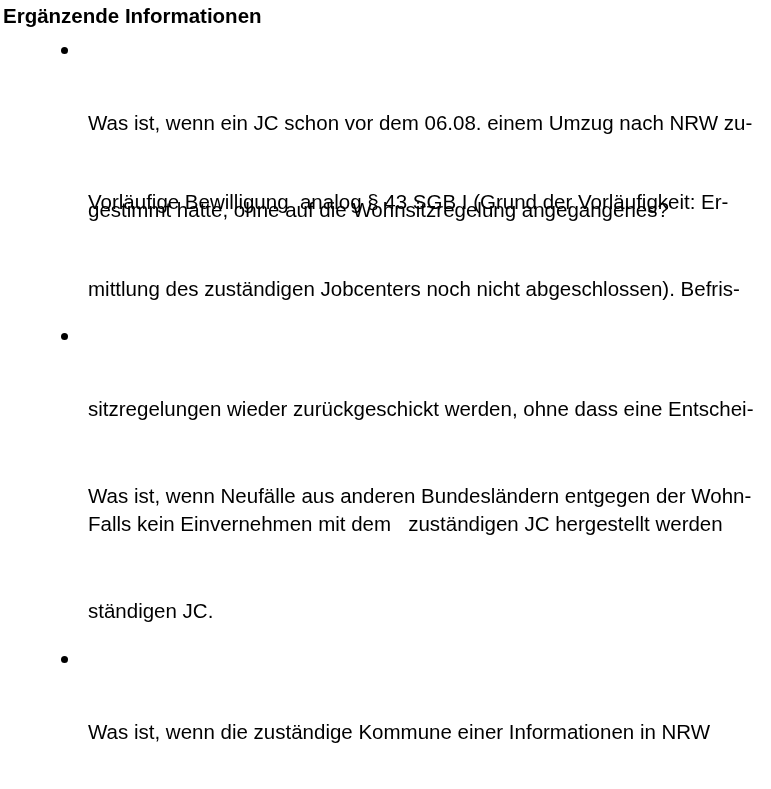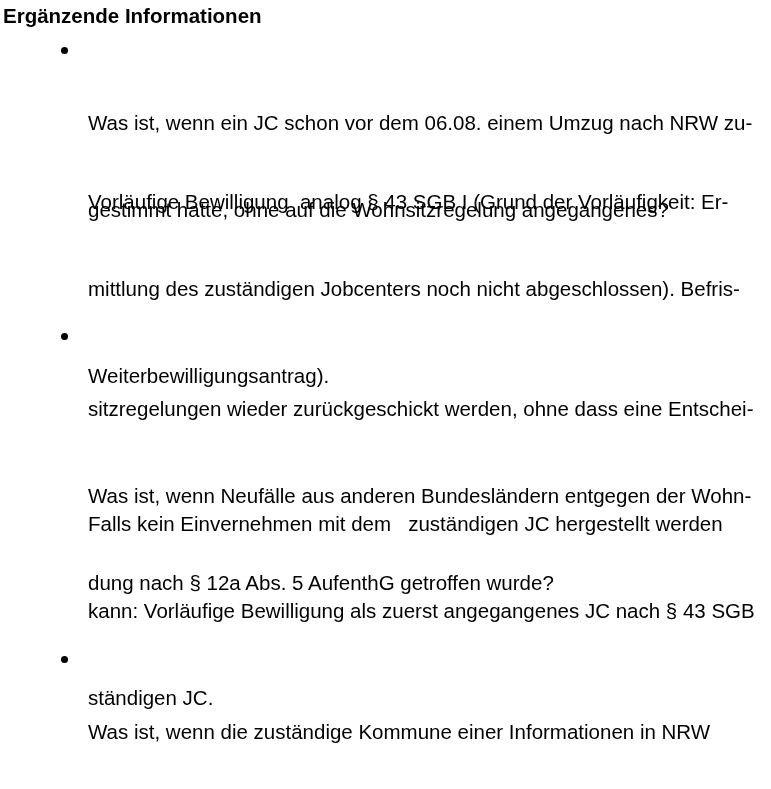--- a/index.html
+++ b/index.html
@@ -58,33 +58,30 @@
 
   <div class="para" id="q0">
     <span class="bullet"></span>
     <div class="line">Was ist, wenn ein JC schon vor dem 06.08. einem Umzug nach NRW zu-</div>
     <div class="line">gestimmt hatte, ohne auf die Wohnsitzregelung angegangenes?</div>
   </div>
 
   <div class="para" id="a0">
     <div class="line">Vorläufige Bewilligung  analog § 43 SGB I (Grund der Vorläufigkeit: Er-</div>
     <div class="line">mittlung des zuständigen Jobcenters noch nicht abgeschlossen). Befris-</div>
-    <div class="line">Weiterbewilligungsantrag).</div>
   </div>
 
   <div class="para" id="q1">
     <span class="bullet"></span>
     <div class="line">sitzregelungen wieder zurückgeschickt werden, ohne dass eine Entschei-</div>
     <div class="line">Was ist, wenn Neufälle aus anderen Bundesländern entgegen der Wohn-</div>
-    <div class="line">dung nach § 12a Abs. 5 AufenthG getroffen wurde?</div>
   </div>
 
   <div class="para" id="a1">
     <div class="line">Falls kein Einvernehmen mit dem   zuständigen JC hergestellt werden</div>
-    <div class="line">kann: Vorläufige Bewilligung als zuerst angegangenes JC nach § 43 SGB</div>
     <div class="line">ständigen JC.</div>
   </div>
 
   <div class="para" id="q2">
     <span class="bullet"></span>
     <div class="line">Was ist, wenn die zuständige Kommune einer Informationen in NRW</div>
     
   </div>
 
   <div class="para" id="a2">

